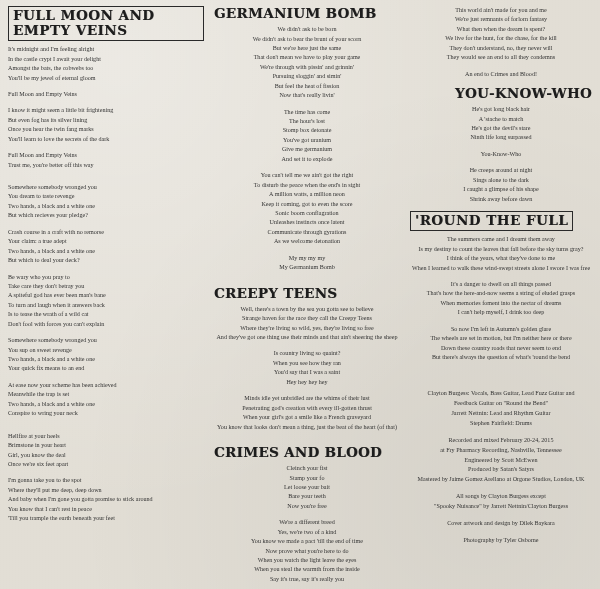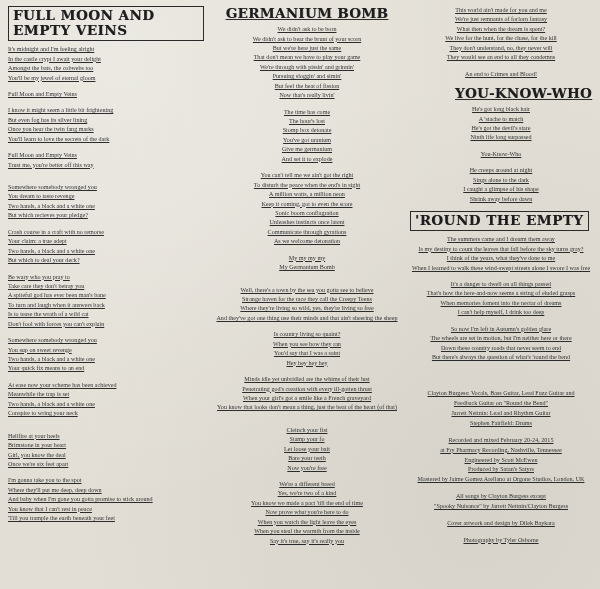--- a/index.html
+++ b/index.html
@@ -17,21 +17,20 @@
   }
   .sheet {
     position: absolute;
     inset: 0;
     background:
       radial-gradient(ellipse at 20% 10%, rgba(255,255,255,0.35), rgba(255,255,255,0) 60%),
       radial-gradient(ellipse at 80% 85%, rgba(0,0,0,0.05), rgba(0,0,0,0) 60%),
       #e2ded5;
     padding: 6px 8px 0 8px;
     box-sizing: border-box;
-    text-decoration: underline;
   }
   .cols {
     display: flex;
     gap: 10px;
     height: 100%;
   }
   .col {
     flex: 1 1 0;
     min-width: 0;
   }
@@ -48,21 +47,21 @@
     line-height: 1.12;
     color: #1d1d1d;
     text-shadow: 0.4px 0 0 rgba(0,0,0,0.45);
   }
   h2.song-title.stamp {
     display: inline-block;
     border: 1.4px solid #2a2a2a;
     padding: 1px 4px 2px 4px;
     letter-spacing: 0.5px;
   }
-  .title-center { text-align: center; }
+  .title-center { text-align: left; }
   .title-right  { text-align: right; }
 
   .lyrics {
     font-size: 6.1px;
     line-height: 1.55;
     margin: 0 0 7px 0;
     white-space: pre-wrap;
     color: #333;
     font-family: "Liberation Serif", serif;
   }
@@ -185,37 +184,39 @@
 Unleashes instincts once latent
 Communicate through gyrations
 As we welcome detonation</p>
         <p class="lyrics center">My my my my
 My Germanium Bomb</p>
       </div>
 
       <div class="spacer-sm"></div>
 
       <div class="block">
+        <h2 class="song-title title-center">CREEPY TEENS</h2>
         <p class="lyrics center">Well, there's a town by the sea you gotta see to believe
 Strange haven for the race they call the Creepy Teens
 Where they're living so wild, yes, they're living so free
 And they've got one thing use their minds and that ain't sheering the sheep</p>
         <p class="lyrics center">Is country living so quaint?
 When you see how they ran
 You'd say that I was a saint
 Hey hey hey hey</p>
         <p class="lyrics center">Minds idle yet unbridled are the whims of their lust
 Penetrating god's creation with every ill-gotten thrust
 When your girl's got a smile like a French graveyard
 You know that looks don't mean a thing, just the beat of the heart (of that)</p>
       </div>
 
       <div class="spacer-sm"></div>
 
       <div class="block">
+        <h2 class="song-title title-center">CRIMES AND BLOOD</h2>
         <p class="lyrics center">Cleinch your fist
 Stamp your fo
 Let loose your bait
 Bare your teeth
 Now you're free</p>
         <p class="lyrics center">We're a different breed
 Yes, we're two of a kind
 You know we made a pact 'till the end of time
 Now prove what you're here to do
 When you watch the light leave the eyes
@@ -244,21 +245,21 @@
 He's got the devil's stare
 Ninth life long surpassed</p>
         <p class="lyrics center">You-Know-Who</p>
         <p class="lyrics center">He creeps around at night
 Sings alone to the dark
 I caught a glimpse of his shape
 Shrink away before dawn</p>
       </div>
 
       <div class="block">
-        <h2 class="song-title stamp title-right">'ROUND THE EMPTY</h2>
+        <h2 class="song-title stamp title-right">'ROUND THE FULL</h2>
         <p class="lyrics center">The summers came and I dreamt them away
 Is my destiny to count the leaves that fall before the sky turns gray?
 I think of the years, what they've done to me
 When I learned to walk these wind-swept streets alone I swore I was free</p>
         <p class="lyrics center">It's a danger to dwell on all things passed
 That's how the here-and-now seems a string of eluded grasps
 When memories foment into the nectar of dreams
 I can't help myself, I drink too deep</p>
         <p class="lyrics center">So now I'm left in Autumn's golden glare
 The wheels are set in motion, but I'm neither here or there

